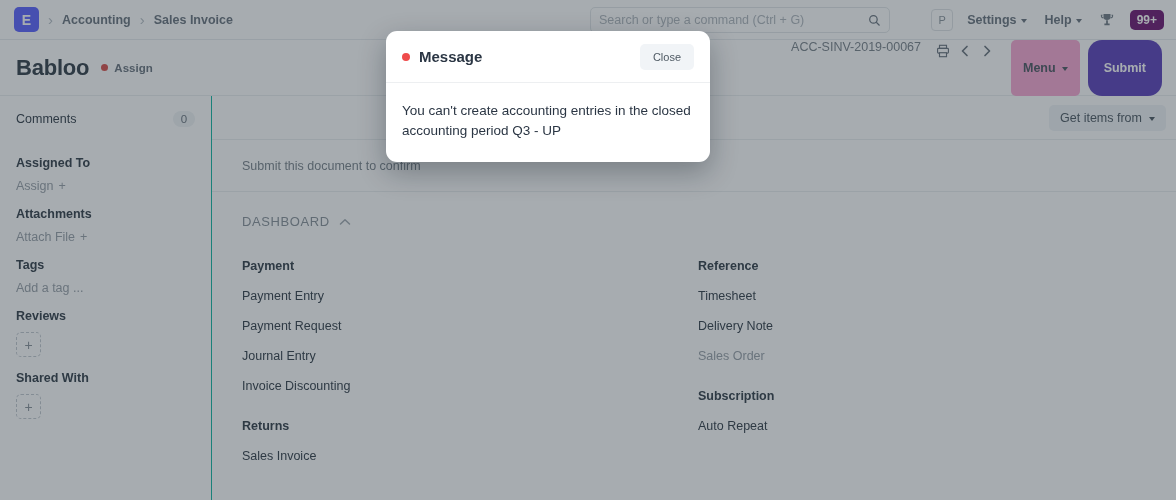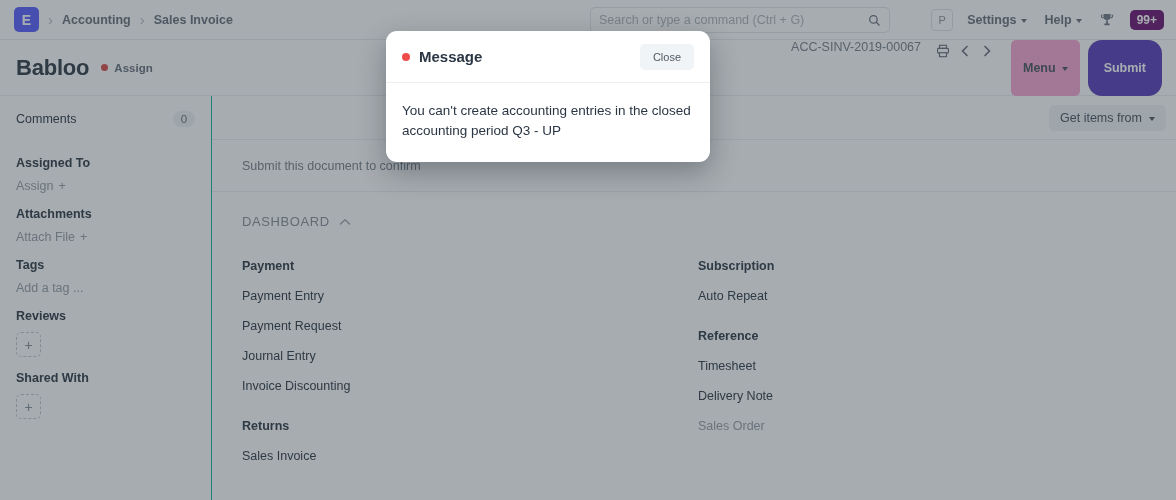--- a/index.html
+++ b/index.html
@@ -494,28 +494,28 @@
                 <div class="link-item">Invoice Discounting</div>
               </div>
               <div class="link-group">
                 <div class="link-group-title">Returns</div>
                 <div class="link-item">Sales Invoice</div>
               </div>
             </div>
 
             <div class="link-col">
               <div class="link-group">
-                <div class="link-group-title">Subscription</div>
-                <div class="link-item">Auto Repeat</div>
-              </div>
-              <div class="link-group">
                 <div class="link-group-title">Reference</div>
                 <div class="link-item">Timesheet</div>
                 <div class="link-item">Delivery Note</div>
                 <div class="link-item muted">Sales Order</div>
+              </div>
+              <div class="link-group">
+                <div class="link-group-title">Subscription</div>
+                <div class="link-item">Auto Repeat</div>
               </div>
             </div>
 
           </div>
         </div>
       </div>
     </div>
   </div>
 
   <div class="backdrop"></div>

